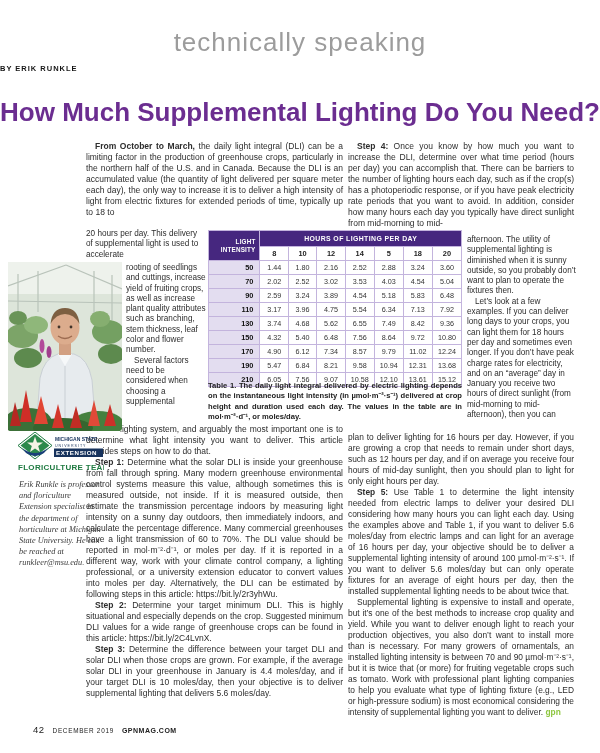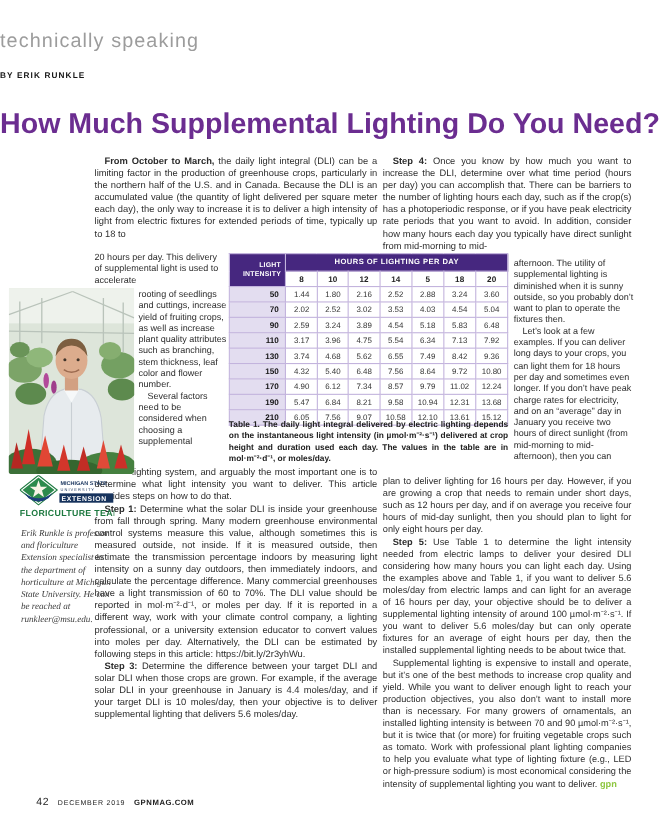--- a/index.html
+++ b/index.html
@@ -1,21 +1,21 @@
 <!DOCTYPE html>
 <html style="--title-purple: #6b2d90; --table-header: #46277f; --table-border: #c3b4dd; --intensity-bg: #e3ddf0; --gpn-green: #8dc63f; --logo-green: #217a41; --logo-navy: #16325c;"><head>
 <meta charset="utf-8">
 <style>
   html,body{margin:0;padding:0;background:#ffffff;}
   .page{position:relative;width:600px;height:753px;background:#ffffff;overflow:hidden;
         font-family:"Liberation Sans",sans-serif;color:#2d2d2d;}
 
   
-  .column-title{position:absolute;top:27px;left:0;width:600px;
-    font-size:18px;color:#9c9c9c;letter-spacing:1px;font-weight:normal;}
+  .column-title{position:absolute;top:27px;left:0;width:600px;text-align:center;
+    font-size:26px;color:#9c9c9c;letter-spacing:1px;font-weight:normal;}
   .byline{position:absolute;top:64px;left:0;width:600px;text-align:left;
     font-size:7.5px;font-weight:bold;letter-spacing:1px;color:#151515;}
   .article-title{position:absolute;top:97px;left:0;width:600px;text-align:center;
     font-size:26px;font-weight:bold;color:var(--title-purple,#6b2d90);}
 
   
   .txt{position:absolute;font-size:8.5px;line-height:11px;text-align:justify;color:#2d2d2d;}
   .txt p{margin:0;text-indent:9px;}
   .txt p.noindent{text-indent:0;}
   .txt p.bigindent{text-indent:34px;}
@@ -72,20 +72,21 @@
   </div>
 
   <div class="txt narrow" style="left:126px;top:263px;width:80px;">
     <p>rooting of seedlings and cuttings, increase yield of fruiting crops, as well as increase plant quality attributes such as branching, stem thickness, leaf color and flower number.</p>
     <p class="indent">Several factors need to be considered when choosing a supplemental</p>
   </div>
 
   <div class="txt" style="left:86px;top:424px;width:257px;">
     <p class="bigindent">lighting system, and arguably the most important one is to determine what light intensity you want to deliver. This article provides steps on how to do that.</p>
     <p><b class="lead">Step 1:</b><span> Determine what the solar DLI is inside your greenhouse from fall through spring. Many modern greenhouse environmental control systems measure this value, although sometimes this is measured outside, not inside. If it is measured outside, then estimate the transmission percentage indoors by measuring light intensity on a sunny day outdoors, then immediately indoors, and calculate the percentage difference. Many commercial greenhouses have a light transmission of 60 to 70%. The DLI value should be reported in mol·m⁻²·d⁻¹, or moles per day. If it is reported in a different way, work with your climate control company, a lighting professional, or a university extension educator to convert values into moles per day. Alternatively, the DLI can be estimated by following steps in this article: https://bit.ly/2r3yhWu.</span></p>
+    <p><b class="lead">Step 2:</b><span> Determine your target minimum DLI. This is highly situational and especially depends on the crop. Suggested minimum DLI values for a wide range of greenhouse crops can be found in this article: https://bit.ly/2C4LvnX.</span></p>
     <p><b class="lead">Step 3:</b><span> Determine the difference between your target DLI and solar DLI when those crops are grown. For example, if the average solar DLI in your greenhouse in January is 4.4 moles/day, and if your target DLI is 10 moles/day, then your objective is to deliver supplemental lighting that delivers 5.6 moles/day.</span></p>
   </div>
 
   <div class="txt" style="left:348px;top:141px;width:226px;">
     <p><b class="lead">Step 4:</b><span> Once you know by how much you want to increase the DLI, determine over what time period (hours per day) you can accomplish that. There can be barriers to the number of lighting hours each day, such as if the crop(s) has a photoperiodic response, or if you have peak electricity rate periods that you want to avoid. In addition, consider how many hours each day you typically have direct sunlight from mid-morning to mid-</span></p>
   </div>
 
   <div class="txt narrow" style="left:467px;top:235px;width:110px;">
     <p>afternoon. The utility of supplemental lighting is diminished when it is sunny outside, so you probably don’t want to plan to operate the fixtures then.</p>
     <p class="indent">Let’s look at a few examples. If you can deliver long days to your crops, you can light them for 18 hours per day and sometimes even longer. If you don’t have peak charge rates for electricity, and on an “average” day in January you receive two hours of direct sunlight (from mid-morning to mid-afternoon), then you can</p>

